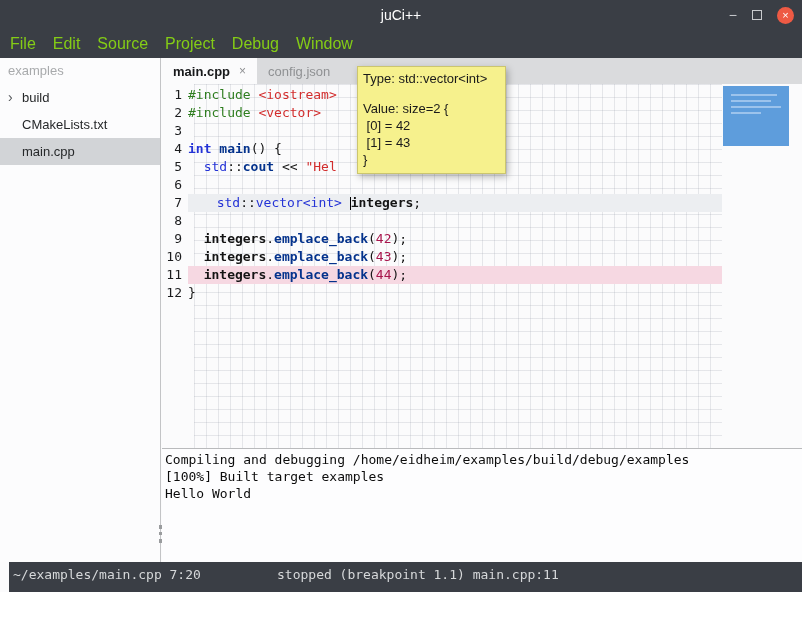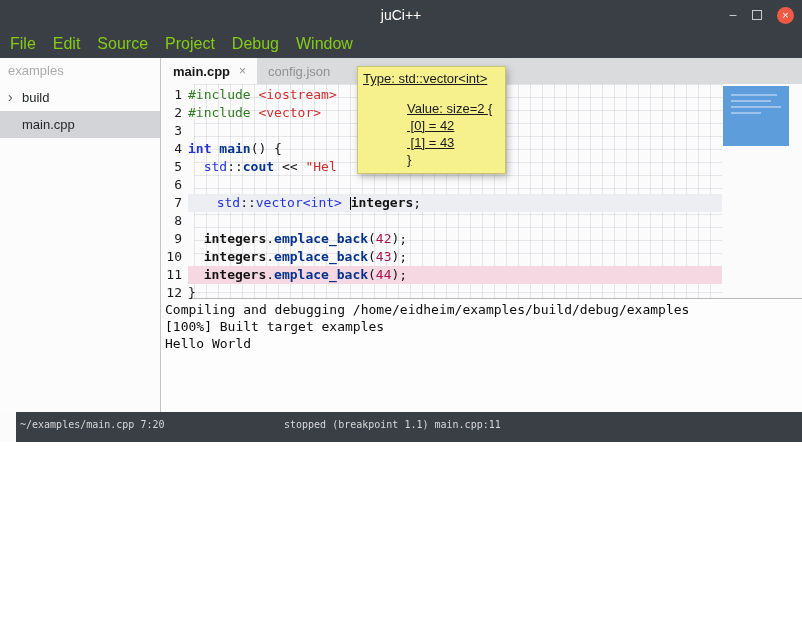--- a/index.html
+++ b/index.html
@@ -1,17 +1,17 @@
 <!DOCTYPE html>
 <html><head>
 <meta charset="utf-8">
 <style>
   * { margin:0; padding:0; box-sizing:border-box; }
   html,body { width:802px; height:630px; font-family:"Liberation Sans",sans-serif; }
-  #app { position:relative; width:802px; height:442px; background:#fbfbfc; overflow:hidden; }
+  #app { position:relative; width:802px; height:592px; background:#fbfbfc; overflow:hidden; }
 
   
   .titlebar { position:absolute; top:0; left:0; right:0; height:30px; background:#3a3e45; }
   .titlebar .title { position:absolute; left:0; right:0; text-align:center; line-height:30px; color:#ffffff; font-size:14px; }
   .controls { position:absolute; right:8px; top:0; height:30px; display:flex; align-items:center; gap:15px; z-index:2; }
   .ctrl-min { color:#c9cbce; font-size:14px; line-height:30px; }
   .ctrl-restore { width:10px; height:10px; border:1px solid #c9cbce; }
   .ctrl-close { width:17px; height:17px; border-radius:50%; background:#ee5a44; color:#ffffff; font-size:11px;
                 display:flex; align-items:center; justify-content:center; }
 
@@ -68,34 +68,34 @@
   .map-view { position:absolute; top:2px; left:1px; width:66px; height:60px; background:#5e9ddc; }
   .map-mark { position:absolute; height:2px; background:#9cc3ec; }
   .map-mark.m1 { left:8px; top:8px;  width:46px; }
   .map-mark.m2 { left:8px; top:14px; width:40px; }
   .map-mark.m3 { left:8px; top:20px; width:50px; }
   .map-mark.m4 { left:8px; top:26px; width:30px; }
 
   
   .tooltip { position:absolute; left:357px; top:66px; width:149px; background:#f6f18d;
              border:1px solid #cbc56e; box-shadow:2px 3px 7px rgba(0,0,0,0.28);
-             font-size:13px; color:#1a1a1a; z-index:6;text-decoration:underline; }
+             font-size:13px; color:#1a1a1a; z-index:6; }
   .tooltip-header { padding:4px 5px 2px; white-space:pre; }
-  .tooltip-body { padding:12px 5px 5px;margin-left:44px; }
+  .tooltip-body { padding:12px 5px 5px; }
   .tooltip-line { white-space:pre; line-height:17px; }
 
   
   .terminal { flex:none; height:114px; border-top:1px solid #b9babc; background:#fdfdfe;
               font-family:"DejaVu Sans Mono","Liberation Mono",monospace; font-size:13px; line-height:17px;
               color:#0c0c0c; padding:2px 3px; overflow:hidden; }
   .term-line { white-space:pre; }
 
   
-  .statusbar { position:absolute; left:16px; right:0; bottom:0; height:30px; background:#3a3e45;
-               font-family:"DejaVu Sans Mono","Liberation Mono",monospace; font-size:10px; color:#d6d8da;text-align:center; }
+  .statusbar { position:absolute; left:9px; right:0; bottom:0; height:30px; background:#3a3e45;
+               font-family:"DejaVu Sans Mono","Liberation Mono",monospace; font-size:13px; color:#d6d8da;text-align:center; }
   .status-left  { position:absolute; left:4px;  top:0; line-height:26px; }
   .status-center{ position:absolute; left:268px; top:0; line-height:26px; }
 </style>
 </head>
 <body>
 
 <div id="app">
 
   <div class="titlebar">
     <div class="title">juCi++</div>
@@ -112,20 +112,21 @@
       <div class="menu-item">Source</div>
       <div class="menu-item">Project</div>
       <div class="menu-item">Debug</div>
       <div class="menu-item">Window</div>
     </div>
 
   <div class="sidebar">
     <div class="sidebar-header">examples</div>
     <div>
         <div class="tree-item"><span class="expander">›</span><span>build</span></div>
+        <div class="tree-item"><span>CMakeLists.txt</span></div>
         <div class="tree-item selected"><span>main.cpp</span></div>
       </div>
   </div>
   <div class="splitter-handle"></div>
 
   <div class="right-pane">
     <div class="tabbar">
         <div class="tab active">
           <span class="tab-label">main.cpp</span>
           <span class="tab-close">×</span>

